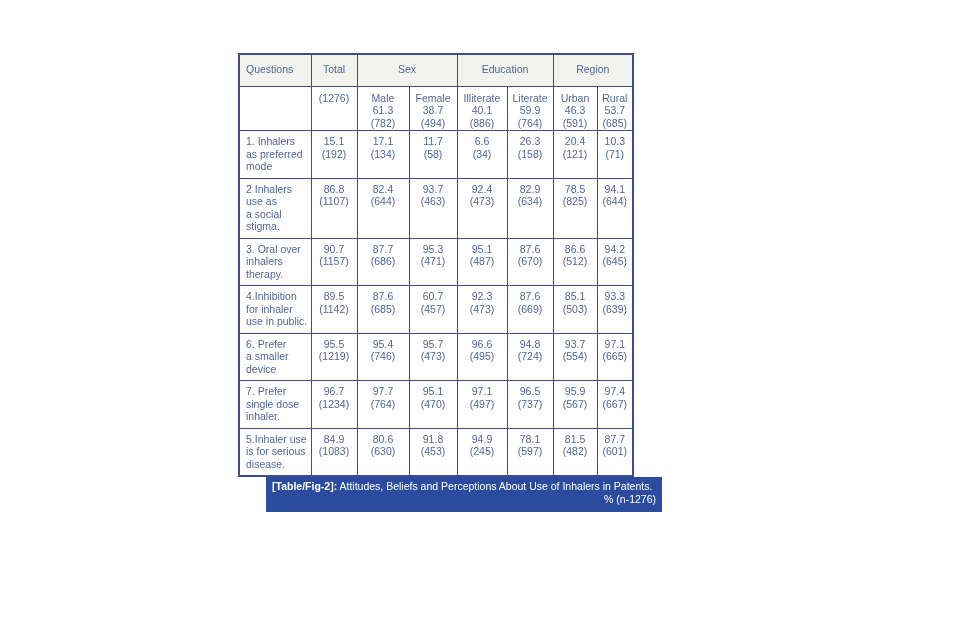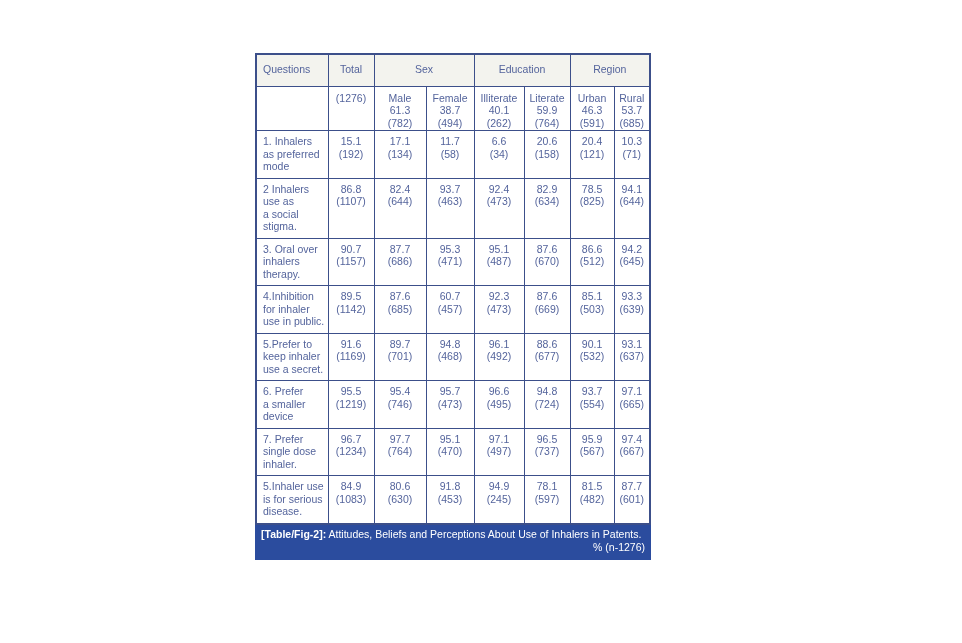--- a/index.html
+++ b/index.html
@@ -9,21 +9,21 @@
   }
   body {
     width: 962px;
     height: 643px;
     position: relative;
     overflow: hidden;
     font-family: "Liberation Sans", sans-serif;
   }
   .figure {
     position: absolute;
-    left: 255px;
+    left: 238px;
     top: 53px;
     width: 396px;
     margin: 0;
   }
   table.data-table {
     border-collapse: collapse;
     table-layout: fixed;
     width: 396px;
     border: 2px solid #3c4f8a;
   }
@@ -68,20 +68,21 @@
     background: #ffffff;
   }
   .caption {
     background: #2b4c9e;
     color: #ffffff;
     font-size: 10.5px;
     line-height: 13px;
     padding: 3px 6px 6px;
     width: 384px;
     box-sizing: content-box;
+    margin-left: 28px;
   }
   .caption .line1 {
     white-space: nowrap;
     overflow: hidden;
   }
   .caption .line2 {
     white-space: nowrap;
     padding-left: 2px;
     text-align: right;
   }
@@ -115,21 +116,21 @@
           <th class="q"></th>
           <th>(1276)</th>
           <th>Male
 61.3
 (782)</th>
           <th>Female
 38.7
 (494)</th>
           <th>Illiterate
 40.1
-(262)</th>
+(886)</th>
           <th>Literate
 59.9
 (764)</th>
           <th>Urban
 46.3
 (591)</th>
           <th>Rural
 53.7
 (685)</th>
         </tr>
@@ -140,21 +141,21 @@
 as preferred
 mode</th>
             <td>15.1
 (192)</td>
             <td>17.1
 (134)</td>
             <td>11.7
 (58)</td>
             <td>6.6
 (34)</td>
-            <td>20.6
+            <td>26.3
 (158)</td>
             <td>20.4
 (121)</td>
             <td>10.3
 (71)</td>
           </tr>
           <tr>
             <th class="q">2 Inhalers
 use as
 a social
@@ -206,39 +207,20 @@
             <td>92.3
 (473)</td>
             <td>87.6
 (669)</td>
             <td>85.1
 (503)</td>
             <td>93.3
 (639)</td>
           </tr>
           <tr>
-            <th class="q">5.Prefer to
-keep inhaler
-use a secret.</th>
-            <td>91.6
-(1169)</td>
-            <td>89.7
-(701)</td>
-            <td>94.8
-(468)</td>
-            <td>96.1
-(492)</td>
-            <td>88.6
-(677)</td>
-            <td>90.1
-(532)</td>
-            <td>93.1
-(637)</td>
-          </tr>
-          <tr>
             <th class="q">6. Prefer
 a smaller
 device</th>
             <td>95.5
 (1219)</td>
             <td>95.4
 (746)</td>
             <td>95.7
 (473)</td>
             <td>96.6

